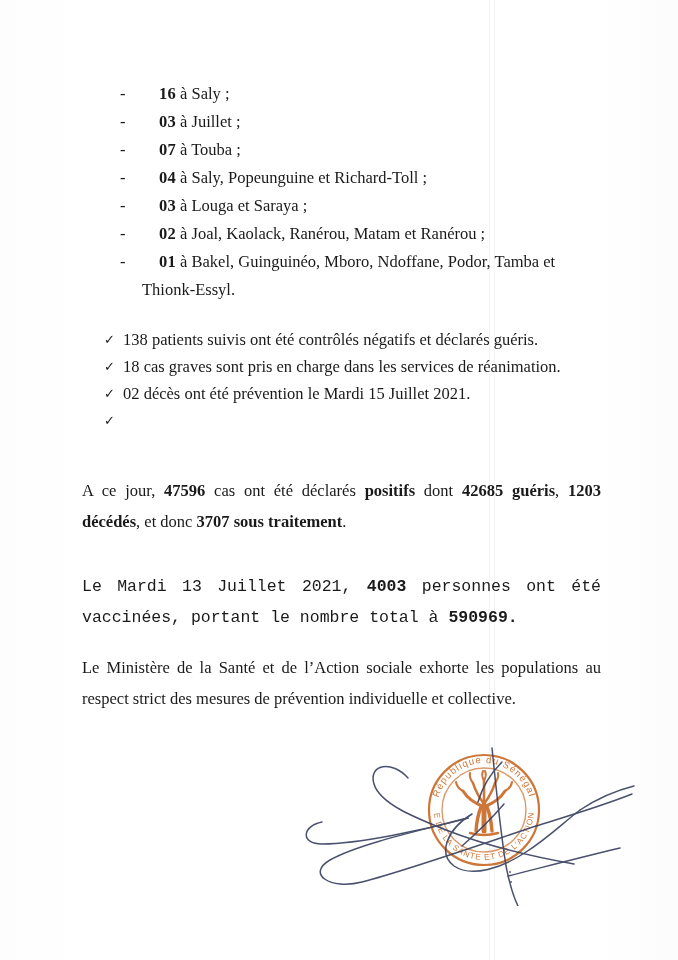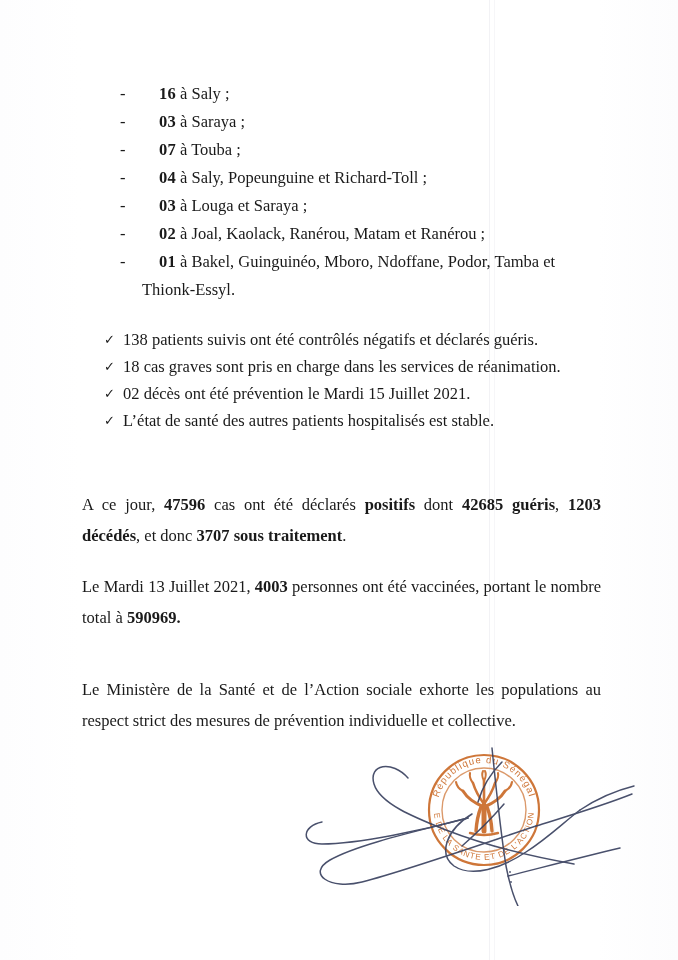--- a/index.html
+++ b/index.html
@@ -104,23 +104,23 @@
     position: absolute;
     left: 82px;
     width: 519px;
     font-size: 16.5px;
     line-height: 31px;
     text-align: justify;
     text-justify: inter-word;
     margin: 0;
   }
   .para b { font-weight: bold; }
-  .para.p1 { top: 489px; }
-  .para.p2 { top: 571px; }
-  .para.p3 { top: 674px; }
+  .para.p1 { top: 475px; }
+  .para.p2 { top: 571px; font-family: Liberation Mono, monospace; }
+  .para.p3 { top: 652px; }
   .para.p3 { text-align: justify; }
 
   
   .seal {
     position: absolute;
     left: 421px;
     top: 747px;
     width: 126px;
     height: 126px;
   }
@@ -148,21 +148,21 @@
 
   <div class="content">
 
     <ul class="dash-list">
       <li>
         <span class="dash">-</span>
         <b>16</b><span> à Saly ;</span>
       </li>
       <li>
         <span class="dash">-</span>
-        <b>03</b><span> à Saraya ;</span>
+        <b>03</b><span> à Juillet ;</span>
       </li>
       <li>
         <span class="dash">-</span>
         <b>07</b><span> à Touba ;</span>
       </li>
       <li>
         <span class="dash">-</span>
         <b>04</b><span> à Saly, Popeunguine et Richard-Toll ;</span>
       </li>
       <li>
@@ -187,21 +187,20 @@
       <li>
         <span class="tick">✓</span>
         <b>18 cas graves</b><span> sont pris en charge dans les services de réanimation.</span>
       </li>
       <li>
         <span class="tick">✓</span>
         <b>02 décès</b><span> ont été prévention le </span><b>Mardi 15 Juillet 2021</b><span>.</span>
       </li>
       <li>
         <span class="tick">✓</span>
-        <span>L’état de santé des autres patients hospitalisés est stable.</span>
       </li>
     </ul>
 
     <p class="para p1">
       <span>A ce jour, </span><b>47596</b><span> cas ont été déclarés </span><b>positifs</b><span> dont </span><b>42685 guéris</b><span>, </span><b>1203 décédés</b><span>, et donc </span><b>3707 sous traitement</b><span>.</span>
     </p>
 
     <p class="para p2">
       <span>Le Mardi 13 Juillet 2021, </span><b>4003</b><span> personnes ont été vaccinées, portant le nombre total à </span><b>590969.</b><span></span>
     </p>

